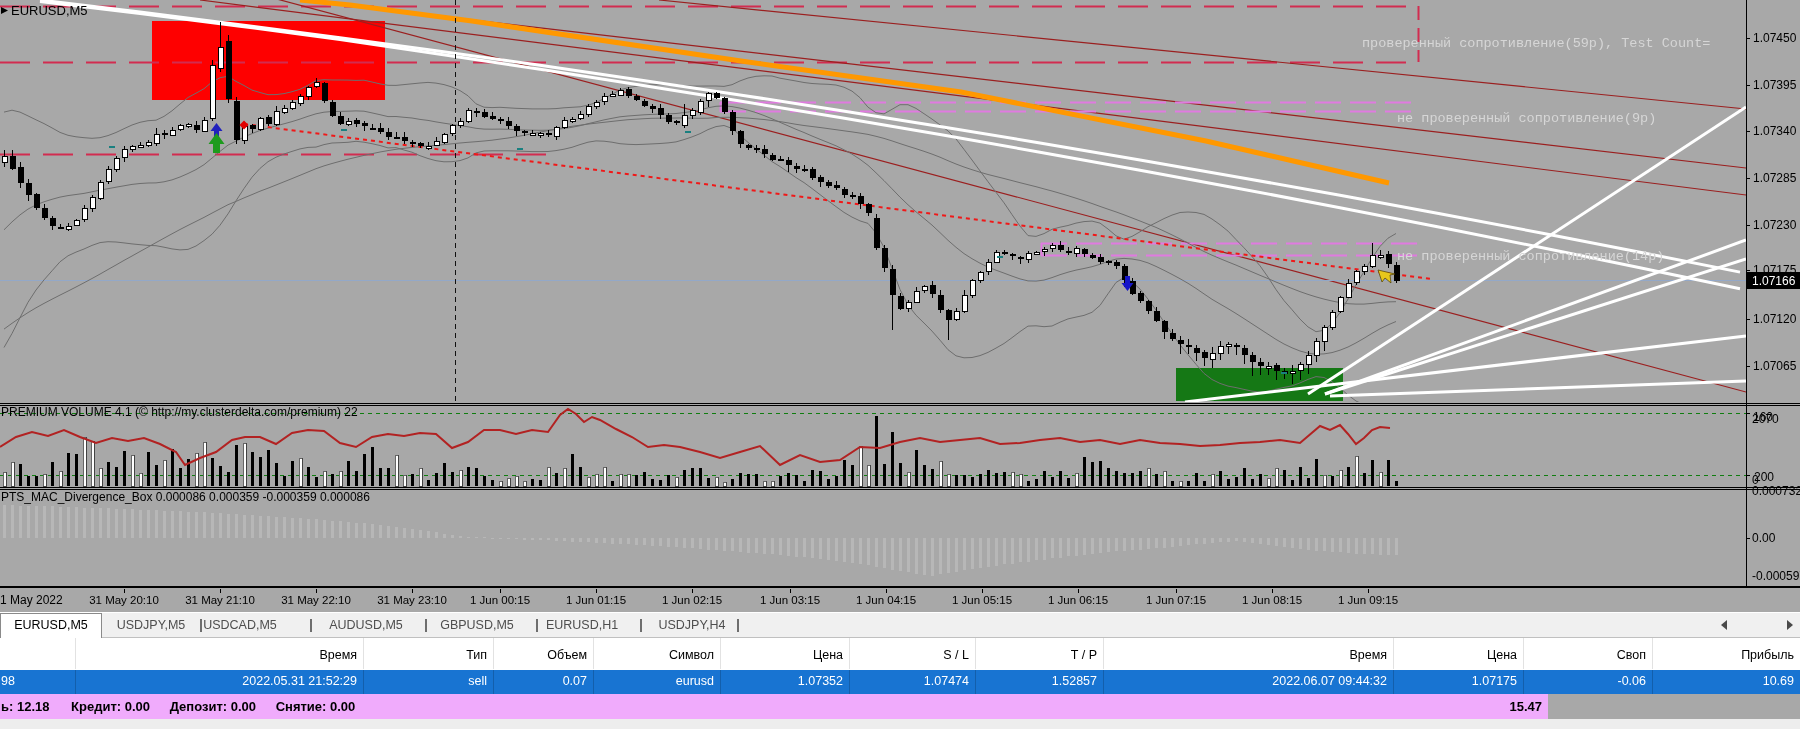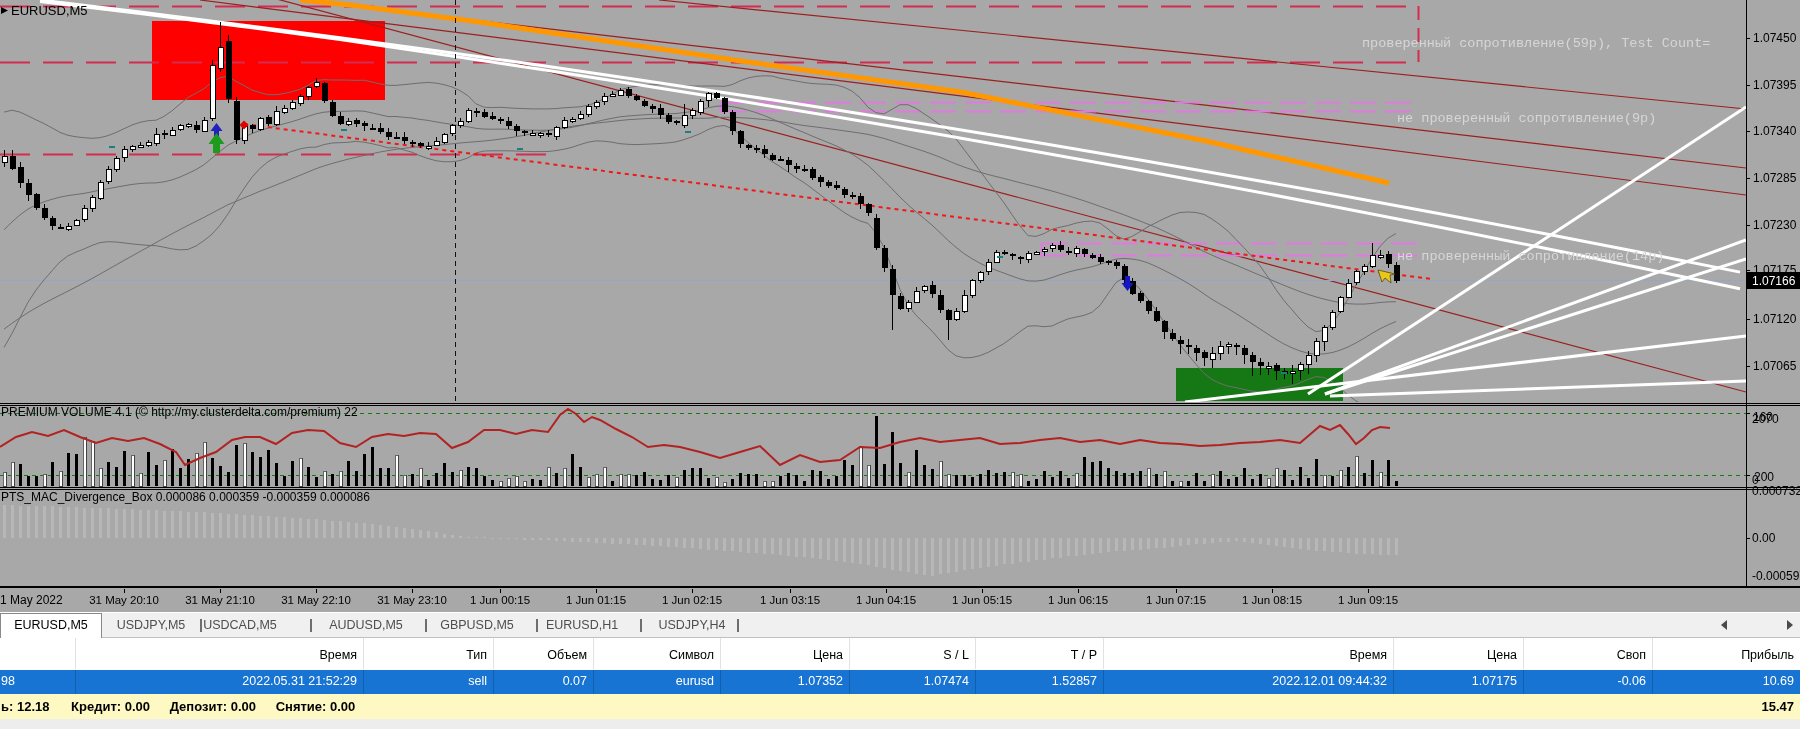--- a/index.html
+++ b/index.html
@@ -9,21 +9,21 @@
 border:1px solid #8a8a8a;border-bottom:none;box-sizing:border-box;z-index:3;
 text-align:center;line-height:23px;font-size:12.5px;color:#000;}
 .tab{position:absolute;top:613px;width:120px;height:24px;text-align:center;
 line-height:25px;font-size:12.5px;color:#4e4e4e;}
 .tsep{position:absolute;top:619px;width:2px;height:13px;background:#6e6e6e;}
 #hdrrow{position:absolute;left:0;top:638px;width:1800px;height:32px;background:#fff;}
 .hc{position:absolute;top:648px;font-size:12.5px;color:#000;margin-left:20px;}
 #bluerow{position:absolute;left:0;top:670px;width:1800px;height:24px;background:#1874d2;}
 .rc{position:absolute;top:674px;font-size:12.5px;color:#fff;z-index:2;}
 .sep{position:absolute;width:1px;}
-#sumrow{position:absolute;left:0;top:694px;width:1800px;height:25px;background:#fef9c3;
+#sumrow{position:absolute;left:0;top:694px;width:1548px;height:25px;background:#f0abfc;
 font-weight:bold;font-size:13px;color:#000;line-height:25px;}
 #filler{position:absolute;left:0;top:719px;width:1800px;height:10px;background:#ededed;}
 .arr{position:absolute;top:620px;width:0;height:0;border-top:5px solid transparent;
 border-bottom:5px solid transparent;}
 </style></head><body>
 <div id="wrap">
 <svg width="1800" height="613" viewBox="0 0 1800 613" font-family="Liberation Sans, sans-serif" style="display:block">
 <rect x="0" y="0" width="1800" height="613" fill="#a8a8a8"></rect>
 <clipPath id="cp">
         <rect x="0" y="0" width="1746" height="588"></rect>
@@ -909,21 +909,21 @@
     <div class="sep" style="left:1523px;top:670px;height:24px;background:rgba(0,0,0,0.18)"></div>
     <div class="sep" style="left:1652px;top:670px;height:24px;background:rgba(0,0,0,0.18)"></div>
 <div class="rc" style="left:1px">98</div>
 <div class="rc" style="right:1443px">2022.05.31 21:52:29</div>
     <div class="rc" style="right:1313px">sell</div>
     <div class="rc" style="right:1213px">0.07</div>
     <div class="rc" style="right:1086px">eurusd</div>
     <div class="rc" style="right:957px">1.07352</div>
     <div class="rc" style="right:831px">1.07474</div>
     <div class="rc" style="right:703px">1.52857</div>
-    <div class="rc" style="right:413px">2022.12.01 09:44:32</div>
+    <div class="rc" style="right:413px">2022.06.07 09:44:32</div>
     <div class="rc" style="right:283px">1.07175</div>
     <div class="rc" style="right:154px">-0.06</div>
     <div class="rc" style="right:6px">10.69</div>
 <div id="sumrow"><span style="margin-left:1px">ь: 12.18</span>
 <span style="margin-left:18px">Кредит: 0.00</span>
 <span style="margin-left:16px">Депозит: 0.00</span>
 <span style="margin-left:16px">Снятие: 0.00</span>
 <span style="position:absolute;right:6px">15.47</span></div>
 <div id="filler"></div>
 </div>

